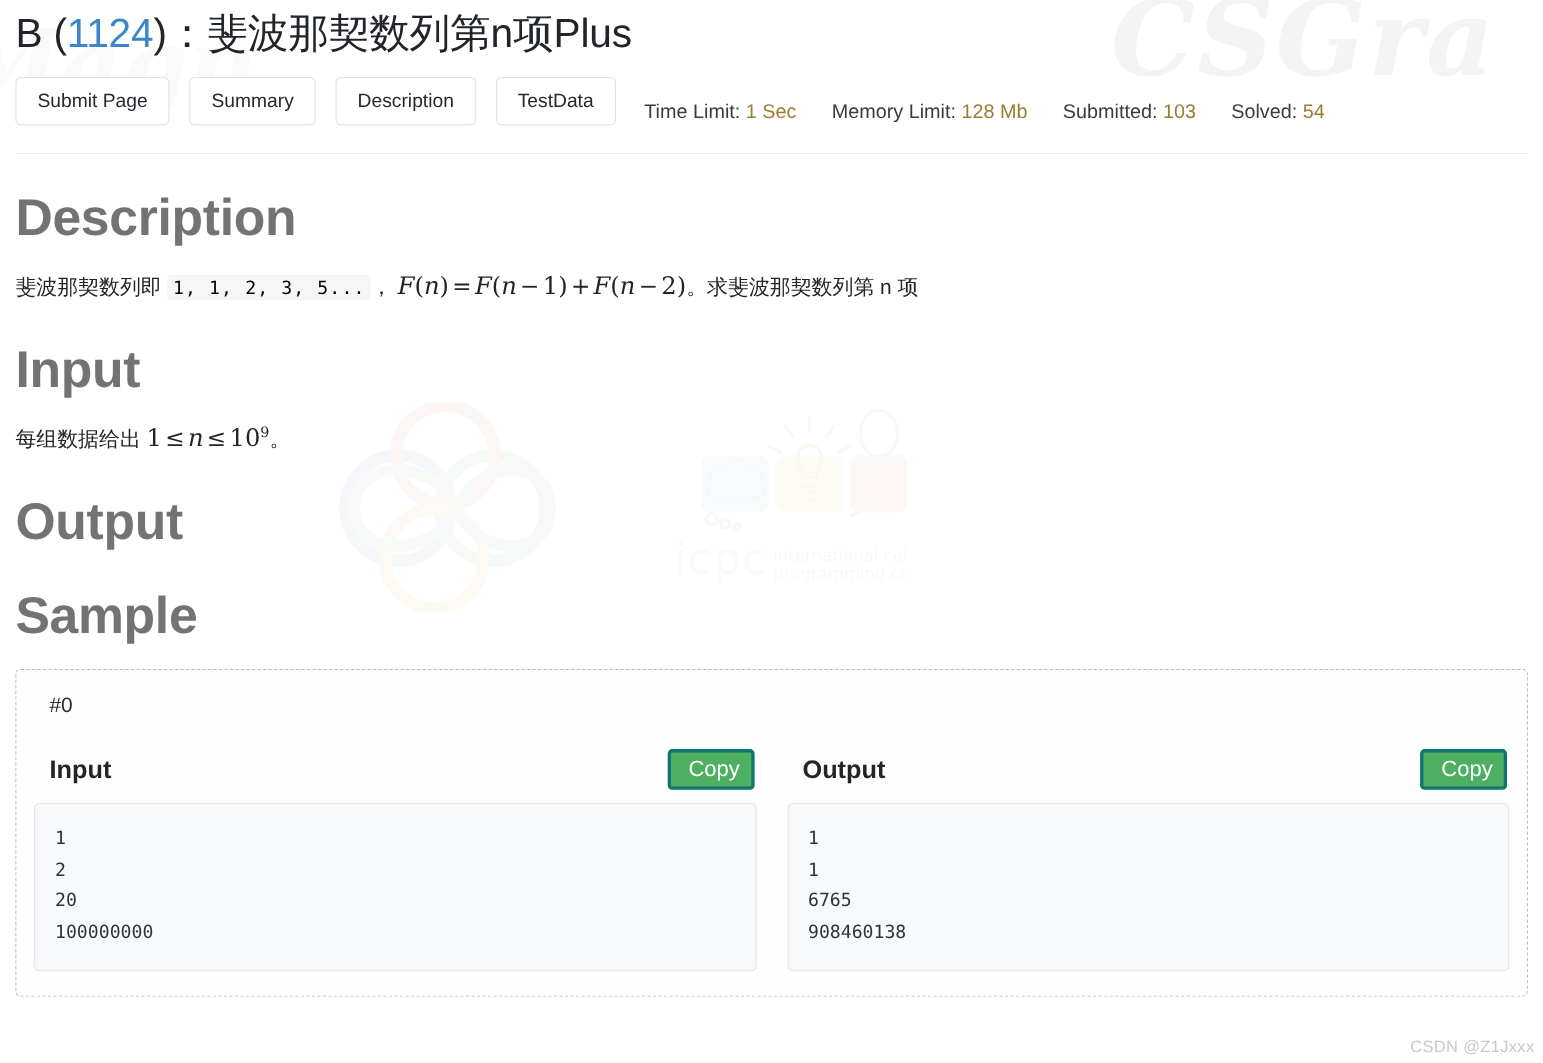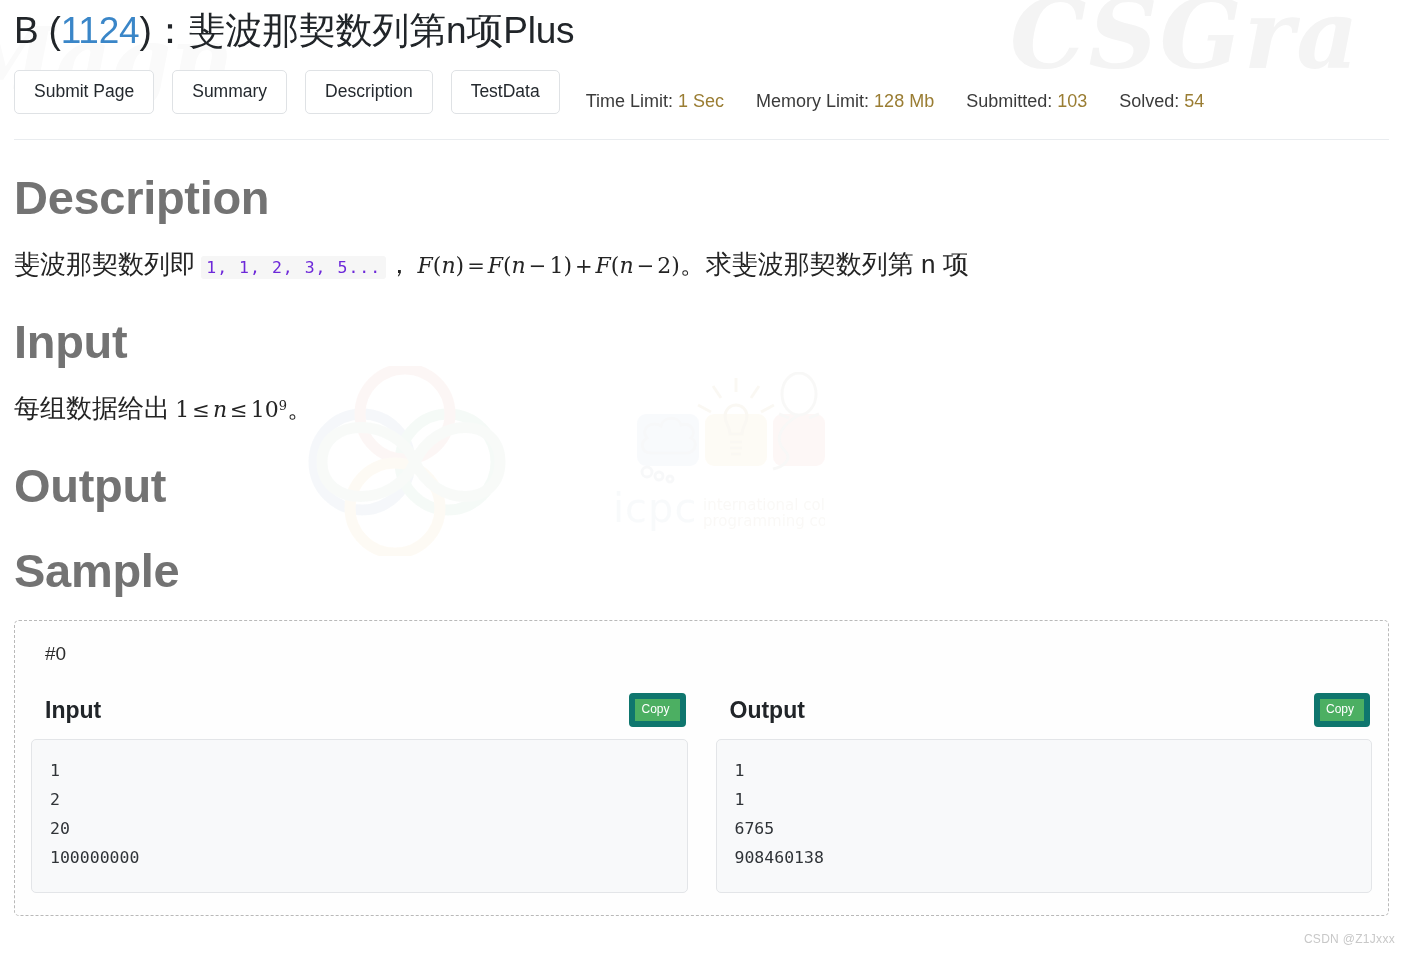--- a/index.html
+++ b/index.html
@@ -127,21 +127,21 @@
   }
   .sec-p {
     font-size: 19px;
     line-height: 1.55;
     margin: 19px 0 0 0;
     color: #242424;
     font-family: "Liberation Sans", "DejaVu Sans", sans-serif;
   }
   .code-inline {
     font-family: "DejaVu Sans Mono", "Liberation Mono", monospace;
-    color: #6d28d9;
+    color: #000000;
     background: #f6f6f6;
     font-size: 16.5px;
     padding: 2px 5px;
     border-radius: 3px;
     letter-spacing: 1px;
   }
   .mathi {
     font-family: "DejaVu Serif", "Liberation Serif", serif;
     font-style: italic;
     font-size: 22px;
@@ -155,21 +155,21 @@
     font-family: "DejaVu Serif", "Liberation Serif", serif;
     font-size: 21px;
     padding: 0 3px;
   }
   sup.exp {
     font-family: "DejaVu Serif", "Liberation Serif", serif;
     font-size: 13px;
     font-style: normal;
     vertical-align: super;
   }
-  .cn { font-size: 26px; }
+  .cn { font-size: 19px; }
 
   
   .sample-box {
     margin-top: 22px;
     border: 1px dashed #b9b9b9;
     border-radius: 5px;
     padding: 18px 16px 22px 16px;
     background: #fefefe;
   }
   .sample-id {
@@ -191,24 +191,24 @@
     padding: 0 2px 0 14px;
   }
   .io-title {
     font-size: 23px;
     font-weight: bold;
     color: #212529;
   }
   .copy-btn {
     background: #4caf62;
     color: #ffffff;
-    border: 6px solid #0f766e;
+    border: 3px solid #0f766e;
     border-radius: 4px;
-    font-size: 12px;
-    padding: 4px 10px 5px 6px;
+    font-size: 20px;
+    padding: 4px 10px 5px 16px;
     cursor: pointer;
     line-height: 1.1;
     font-family: "Liberation Sans", "DejaVu Sans", sans-serif;
   }
   pre.io-pre {
     margin: 12px 0 0 0;
     background: #f8f9fa;
     border: 1px solid #e3e5e8;
     border-radius: 5px;
     padding: 17px 14px 19px 18px;
@@ -218,22 +218,22 @@
     color: #2f3337;
     min-height: 130px;
     white-space: pre;
     overflow: hidden;
   }
 
   
   .csdn {
     position: absolute;
     right: 8px;
-    bottom: 20px;
-    font-size: 12px;
+    bottom: 6px;
+    font-size: 15px;
     color: #c8c8c8;
     font-family: "Liberation Sans", "DejaVu Sans", sans-serif;
     z-index: 3;
     letter-spacing: .3px;
   }
 </style>
 </head>
 <body>
 
 <div class="wm-layer">

